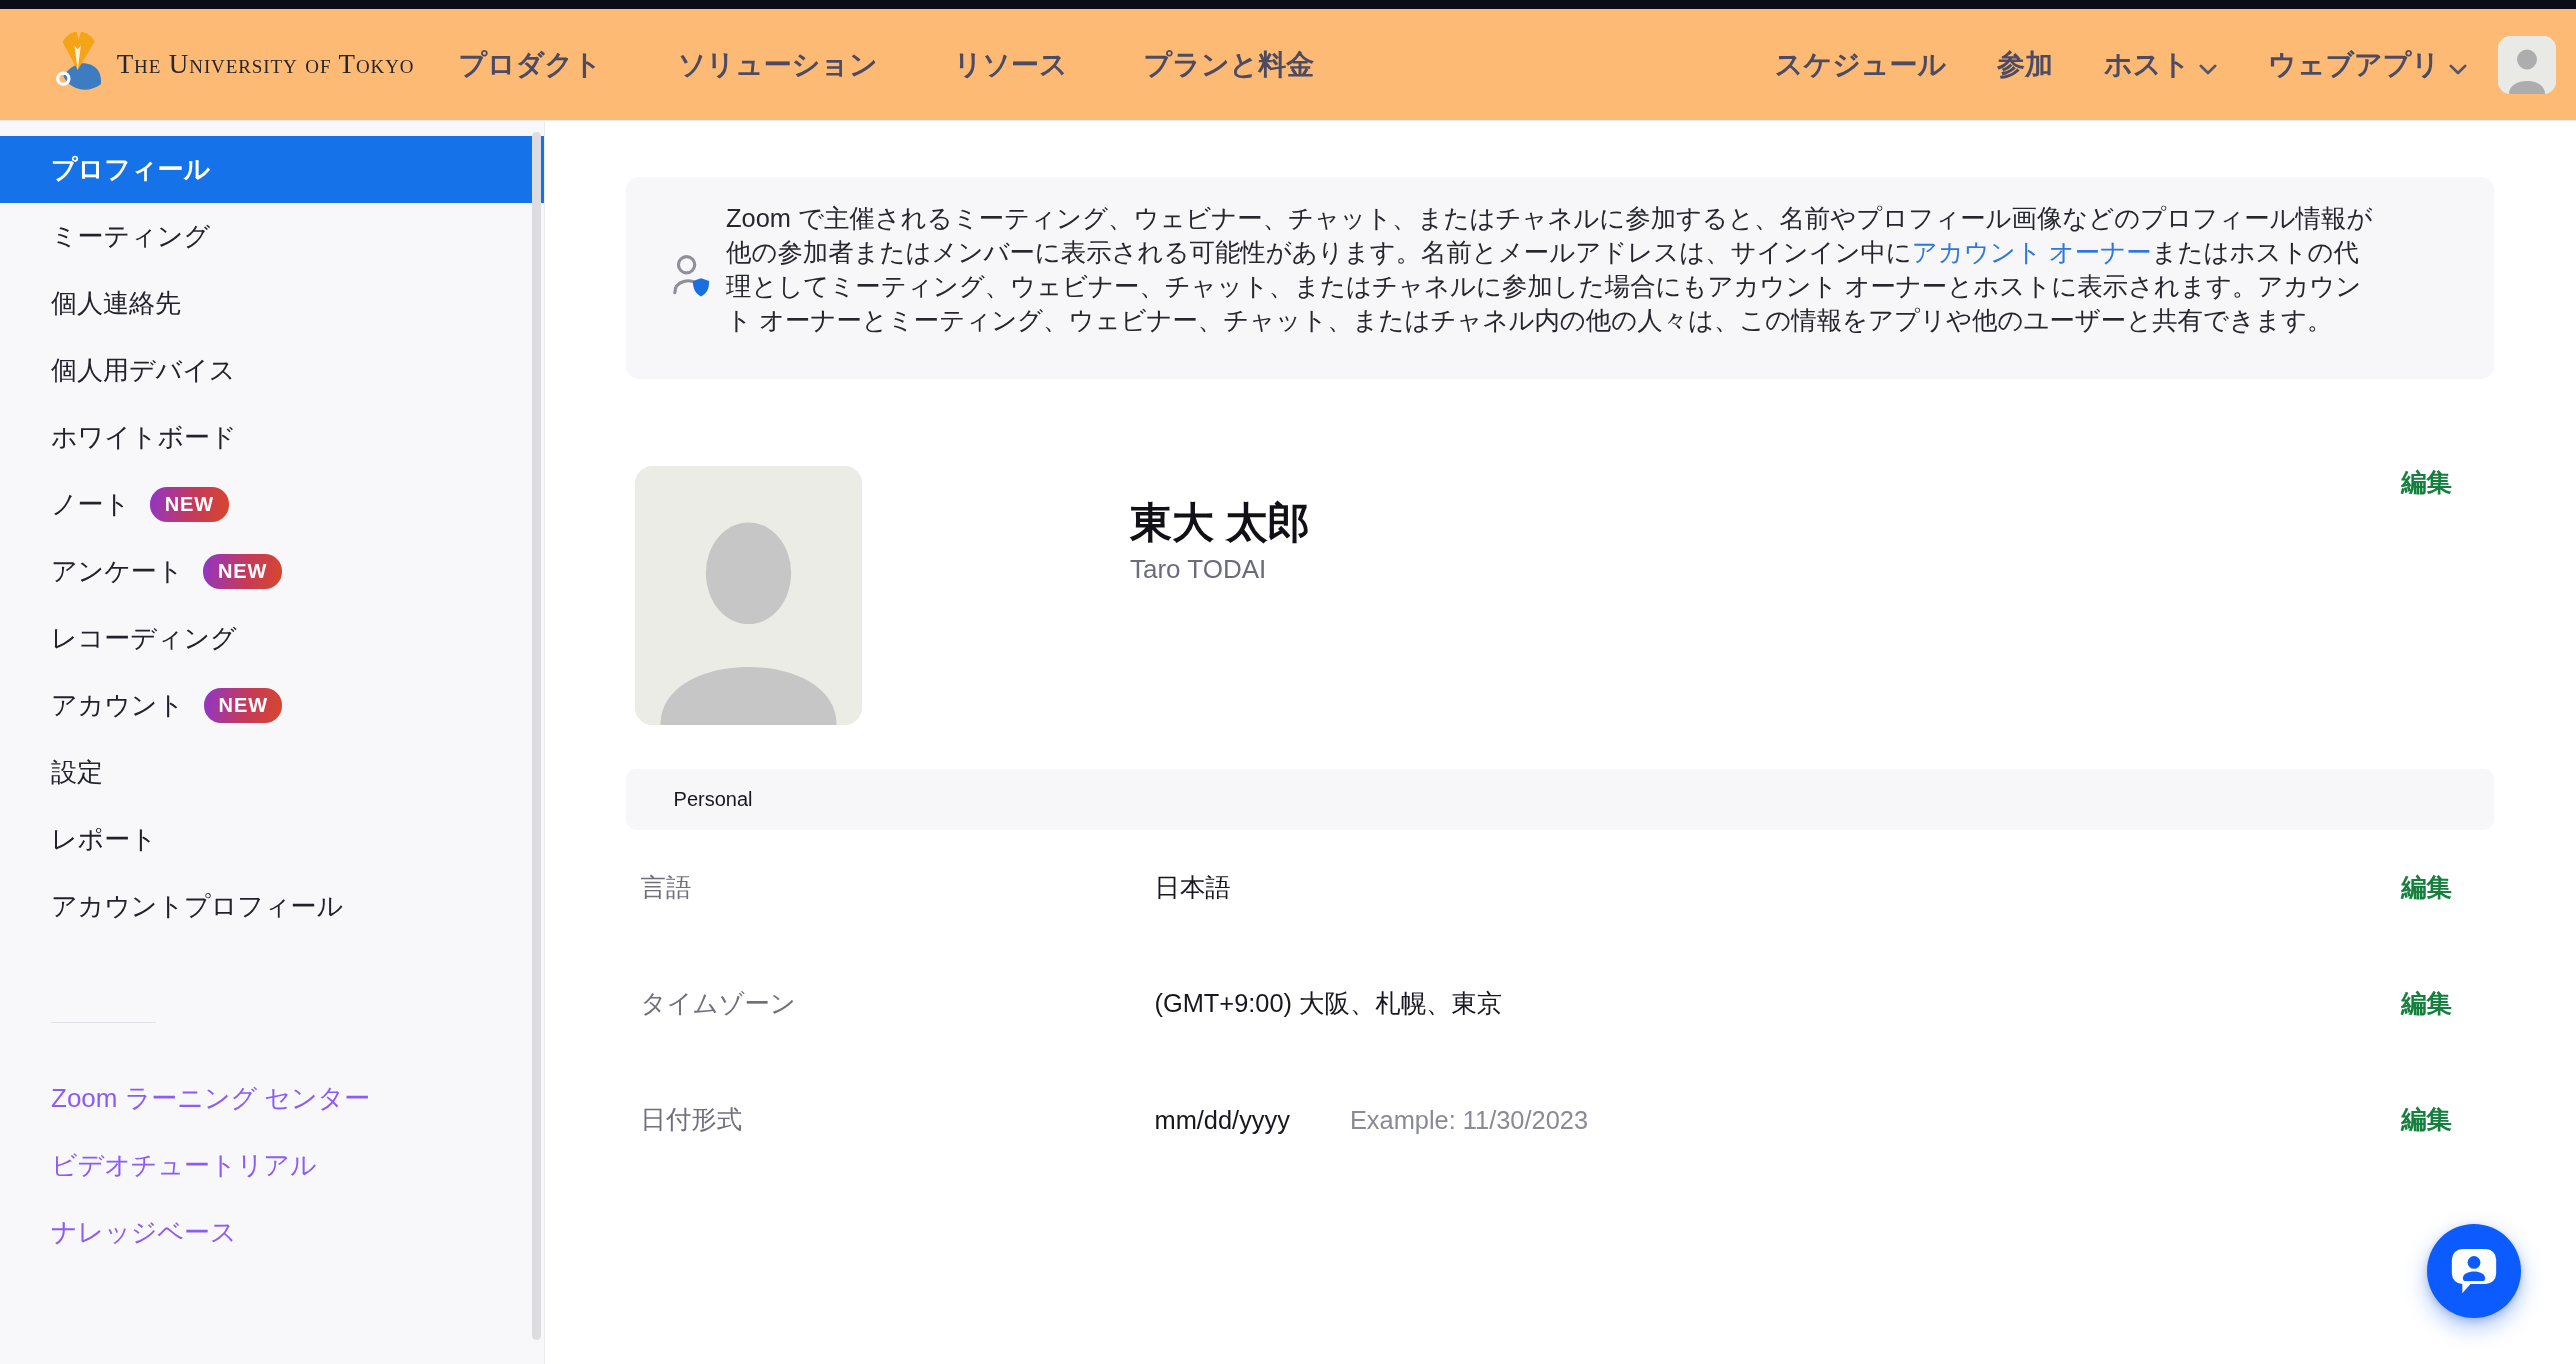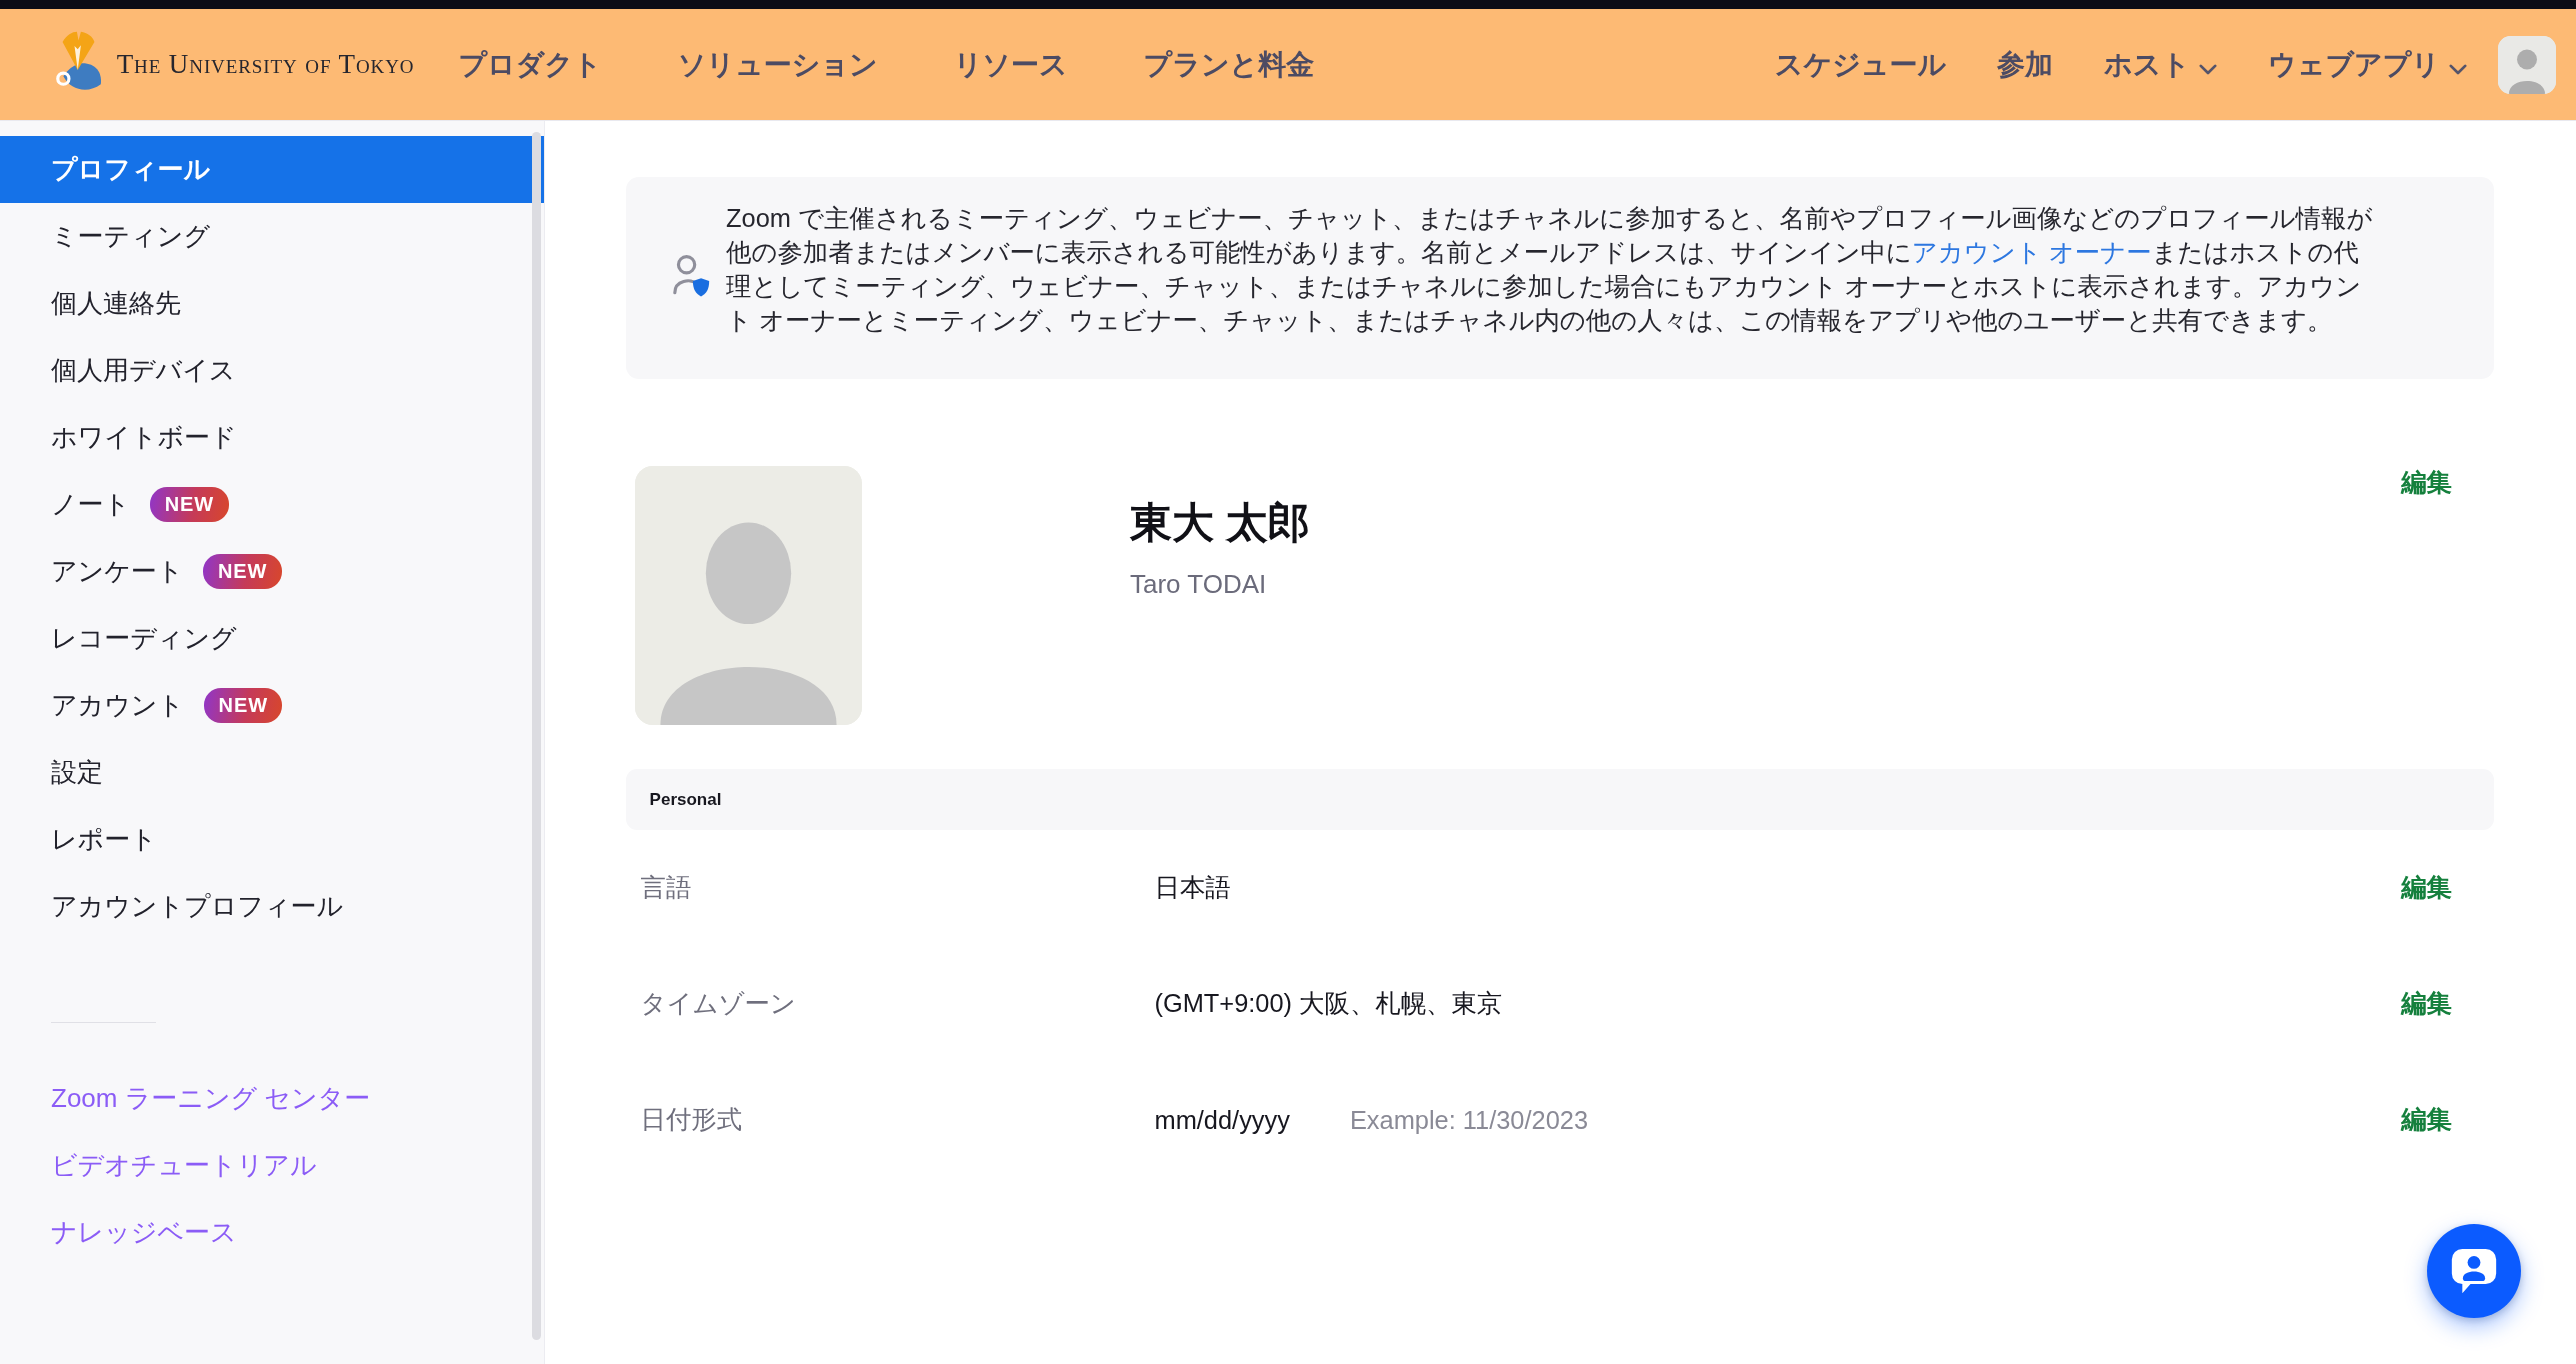--- a/index.html
+++ b/index.html
@@ -66,31 +66,31 @@
   .notice-icon { position:absolute; left:45px; top:50%; transform:translateY(-50%); }
   .notice-text { font-size:25.4px; line-height:34px; color:#26262e; }
   .inline-link { color:#2d77e0; cursor:pointer; text-decoration:none; }
   .profile-row { display:flex; margin-top:87px; padding-left:9px; }
   .avatar-box {
     width:227px; height:259px; border-radius:18px; overflow:hidden;
     background:#ececе6; background:#ecece6; flex:0 0 auto; cursor:pointer;
   }
   .identity { margin-left:268px; padding-top:29px; }
   .display-name { font-size:42px; font-weight:700; color:#101016; white-space:nowrap; }
-  .romanized { font-size:26px; color:#6b6b7b; margin-top:18px; }
+  .romanized { font-size:26px; color:#6b6b7b; margin-top:3px; }
   .edit-link {
     font-size:25.4px; font-weight:700; color:#15803d; cursor:pointer;
     text-decoration:none; white-space:nowrap;
   }
   .profile-row .edit-link { margin-left:auto; margin-right:42px; padding-top:0; }
   .section-bar {
     margin-top:44px; height:61px; background:#f7f7f9; border-radius:11px;
     display:flex; align-items:center; padding-left:23.6px;
   }
-  .section-title { font-size:17px; font-weight:700; color:#17171f; }
+  .section-title { font-size:20px; font-weight:400; color:#17171f;margin-left:24px; }
   .info-row {
     height:116px; display:flex; align-items:center;
     padding-left:14.5px; padding-right:42px;
   }
   .info-row:first-of-type { margin-top:33px; }
   .row-label { width:514px; font-size:25.4px; color:#6f6f7d; flex:0 0 auto; }
   .row-value { font-size:25.4px; color:#17171f; white-space:nowrap; }
   .row-value.muted { color:#72727f; }
   .row-example { font-size:25.4px; color:#8a8a96; margin-left:60px; white-space:nowrap; }
   .info-row .edit-link { margin-left:auto; }

